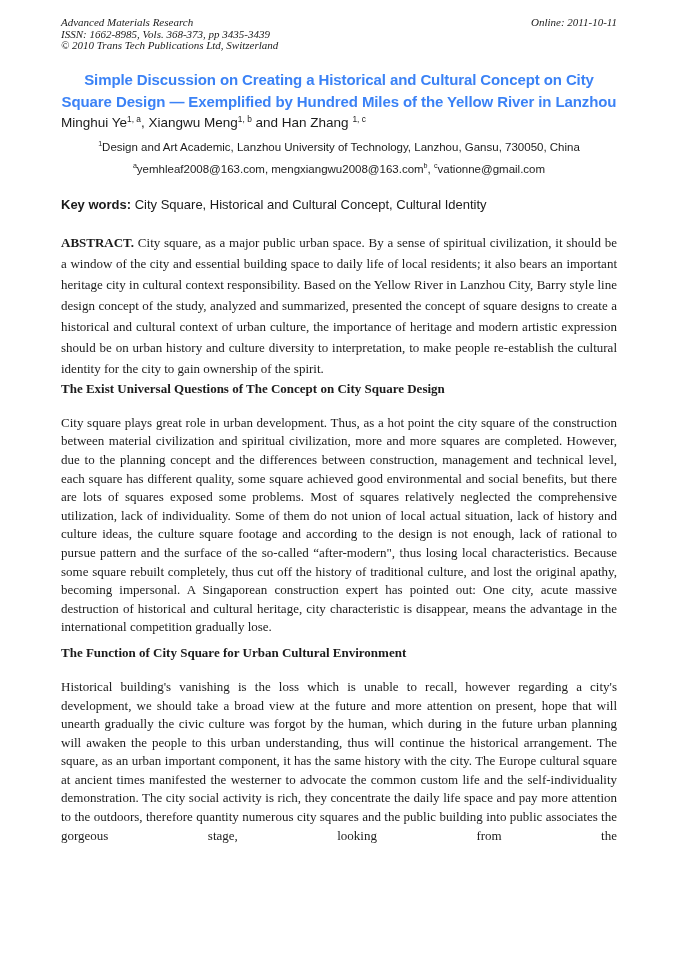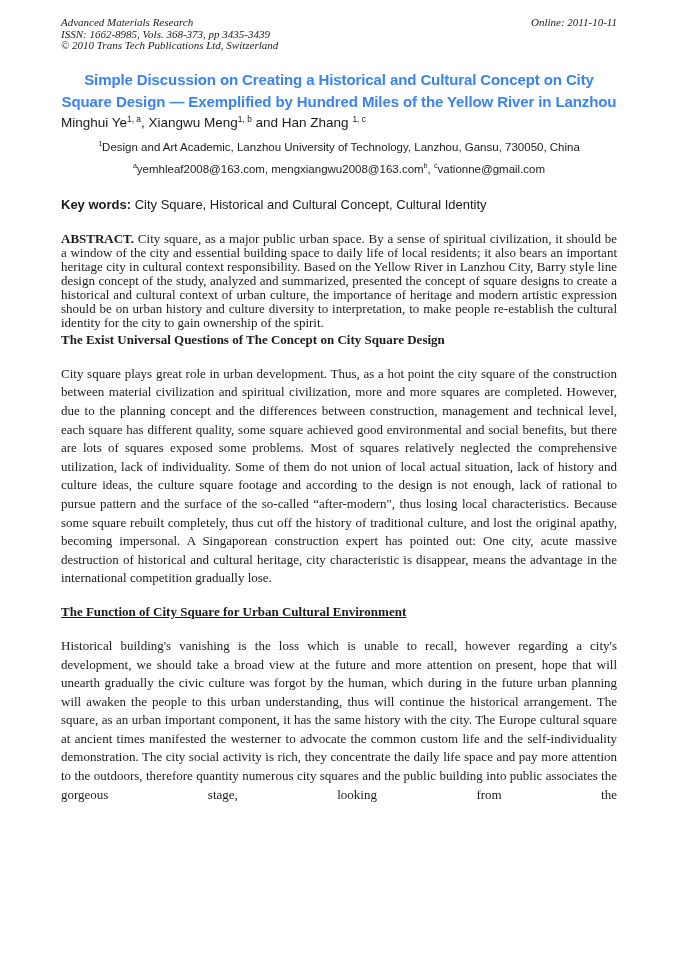--- a/index.html
+++ b/index.html
@@ -54,33 +54,33 @@
     font-family: "Liberation Sans", sans-serif;
     font-size: 13px;
     line-height: 15px;
     margin-top: 20px;
     color: #1b1b1b;
   }
   .kw-label { font-weight: bold; }
 
   .abstract {
     font-size: 13px;
-    line-height: 14px;
+    line-height: 21px;
     text-align: justify;
     margin-top: 20px;
   }
   .para-label { font-weight: bold; }
 
   .section-heading {
     font-size: 13px;
     line-height: 19px;
     font-weight: bold;
     margin-top: 0;
   }
-  .section-heading.second { margin-top: 14px; text-decoration: underline; }
+  .section-heading.second { margin-top: 6px; }
   .section-body {
     font-size: 13px;
     line-height: 18.6px;
     text-align: justify;
     margin-top: 16px;
   }
   .section-body.continues { text-align-last: justify; }
 </style>
 </head>
 <body>

